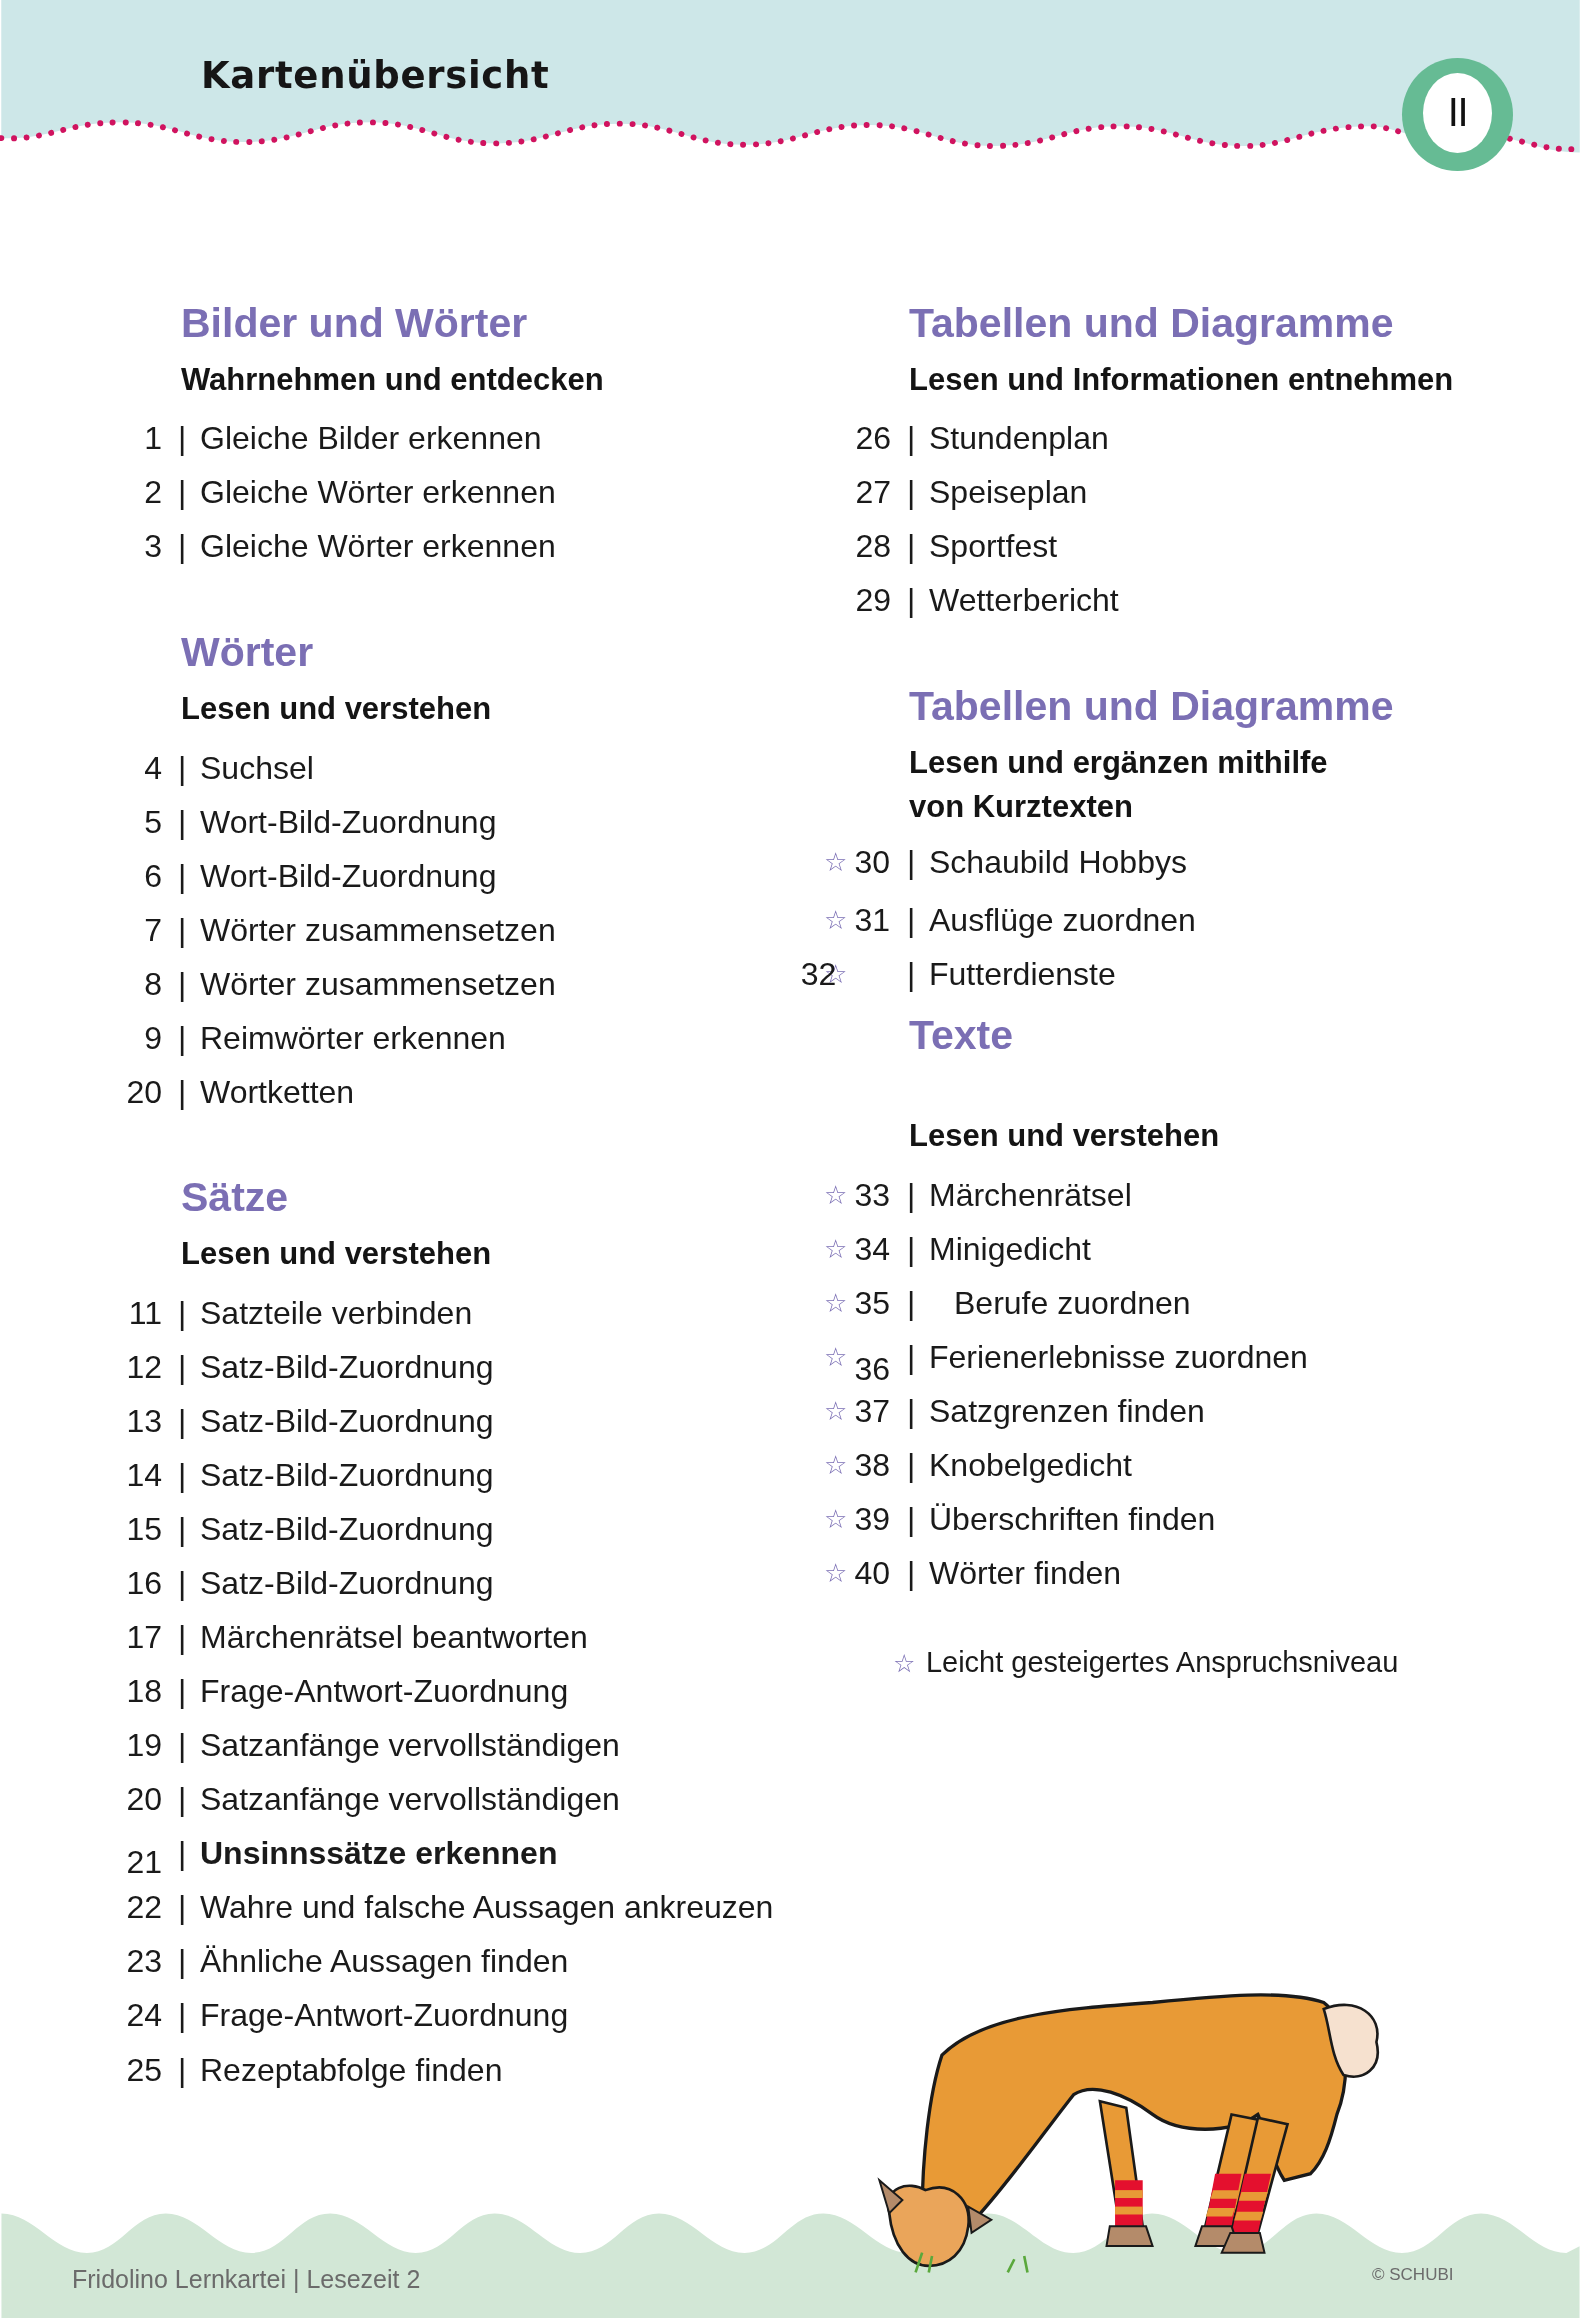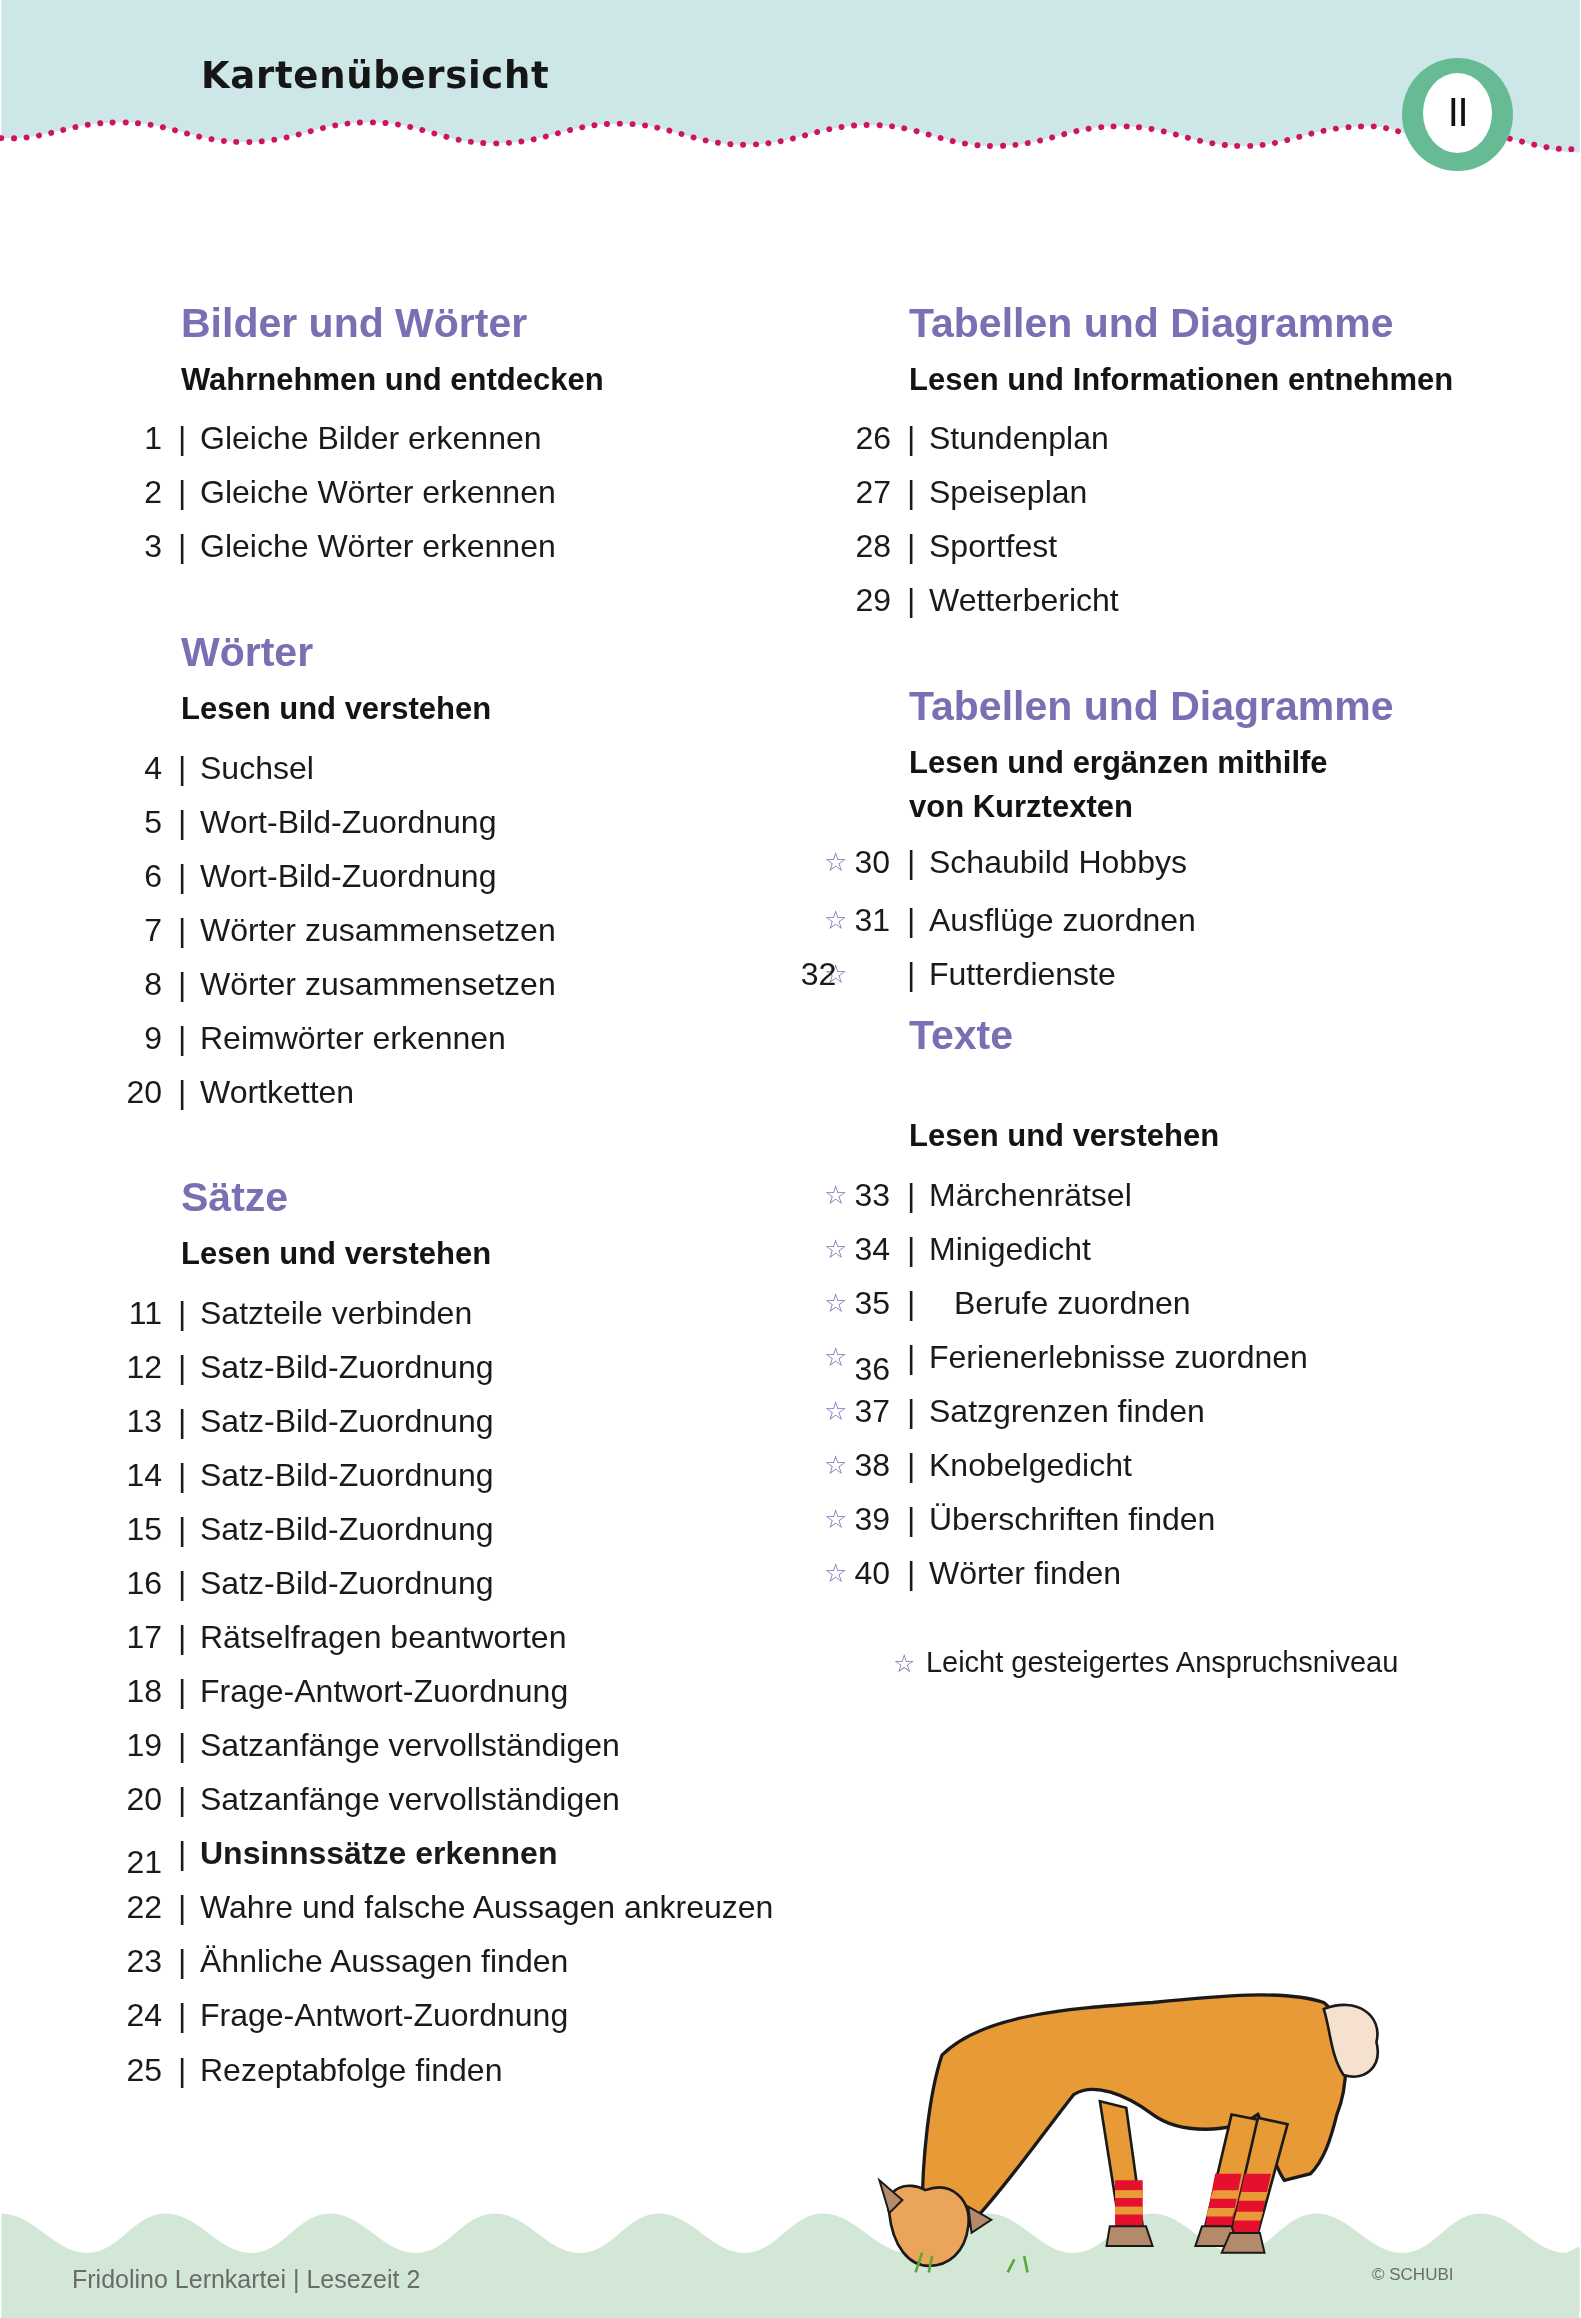--- a/index.html
+++ b/index.html
@@ -141,21 +141,21 @@
     <span class="label" style="left:200px;">Satz-Bild-Zuordnung</span>
   </div>
 <div class="row" style="left:0;top:1560px;">
     <span class="num" style="left:99px;width:63px;">16</span>
     <span class="pipe" style="left:178px;">|</span>
     <span class="label" style="left:200px;">Satz-Bild-Zuordnung</span>
   </div>
 <div class="row" style="left:0;top:1614px;">
     <span class="num" style="left:99px;width:63px;">17</span>
     <span class="pipe" style="left:178px;">|</span>
-    <span class="label" style="left:200px;">Rätselfragen beantworten</span>
+    <span class="label" style="left:200px;">Märchenrätsel beantworten</span>
   </div>
 <div class="row" style="left:0;top:1668px;">
     <span class="num" style="left:99px;width:63px;">18</span>
     <span class="pipe" style="left:178px;">|</span>
     <span class="label" style="left:200px;">Frage-Antwort-Zuordnung</span>
   </div>
 <div class="row" style="left:0;top:1722px;">
     <span class="num" style="left:99px;width:63px;">19</span>
     <span class="pipe" style="left:178px;">|</span>
     <span class="label" style="left:200px;">Satzanfänge vervollständigen</span>

